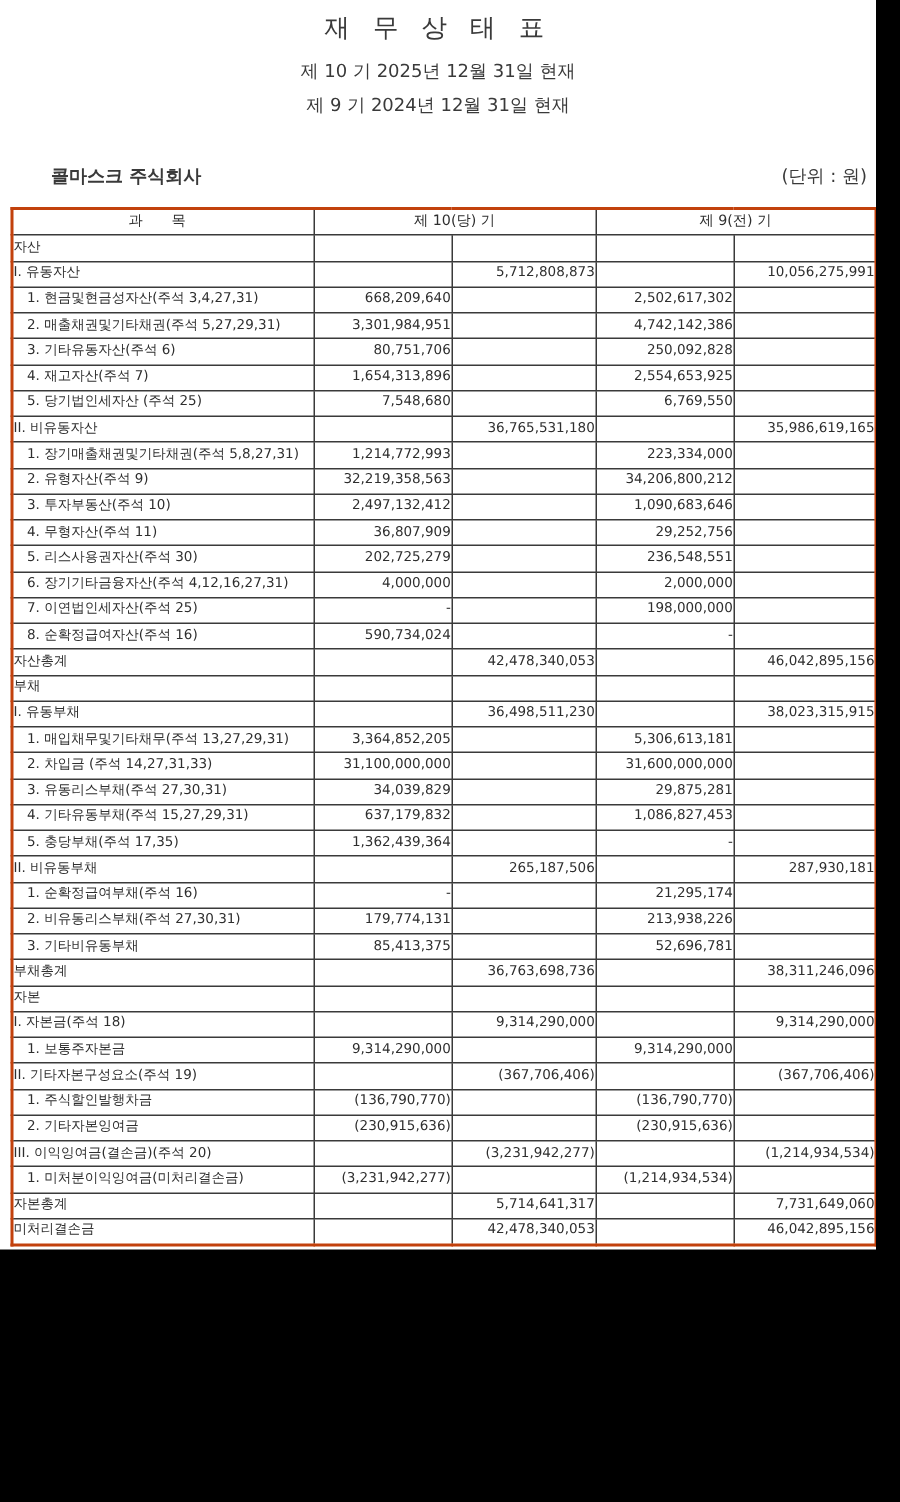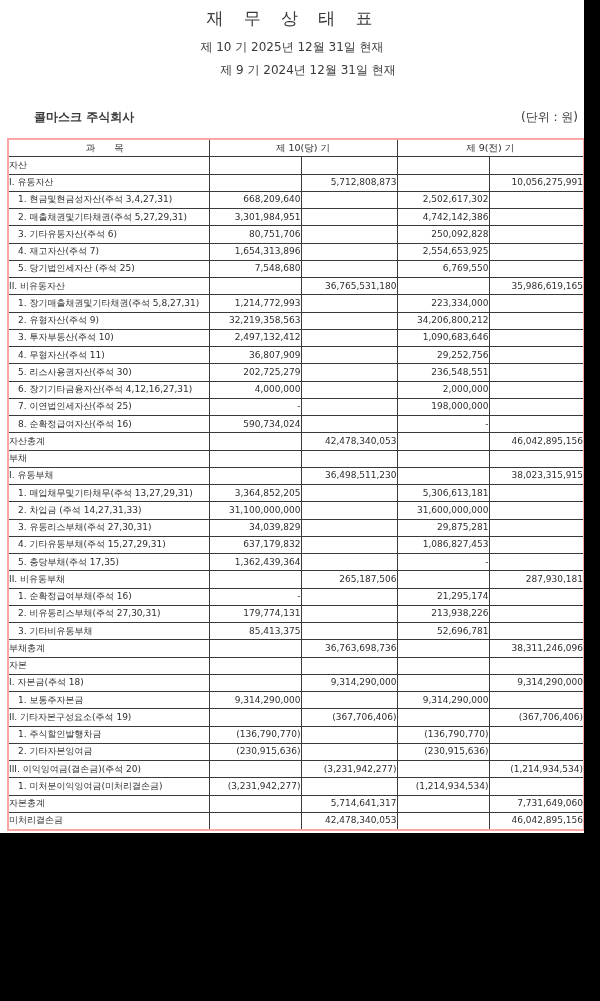--- a/index.html
+++ b/index.html
@@ -13,40 +13,39 @@
     position:absolute; top:0; left:0;
     width:584px; height:833px;
     background:#fff;
     overflow:hidden;
   }
   .doc-title {
     position:absolute; top:7px; left:0; width:100%;
     text-align:center;
     font-size:17px; letter-spacing:5px;
     color:#3a3a3a;
-    font-family:Liberation Mono, monospace;
   }
   .period-line { 
     position:absolute; left:0; width:100%;
     text-align:center;
     font-size:12px; color:#3a3a3a;
   }
   .period-1 { top:39px; }
-  .period-2 { top:62px;padding-left:16px; }
+  .period-2 { top:62px; }
   .meta-row {
     position:absolute; top:109px; left:8px; right:6px;
     display:flex; justify-content:space-between; align-items:baseline;
     font-size:12px; color:#3a3a3a;margin-left:26px;
   }
   .company { font-weight:600; }
   table.bs {
     position:absolute; top:138px; left:7px;
     width:576px;
     border-collapse:collapse; table-layout:fixed;
-    border:2px solid #fca5a5;
+    border:2px solid #c2410c;
   }
   table.bs th, table.bs td {
     border:1px solid #3a3a3a;
     height:16.25px;
     padding:0;
     font-size:9px; line-height:1;
     color:#2e2e2e;
     white-space:nowrap; overflow:hidden;
     background:#fff;
   }

